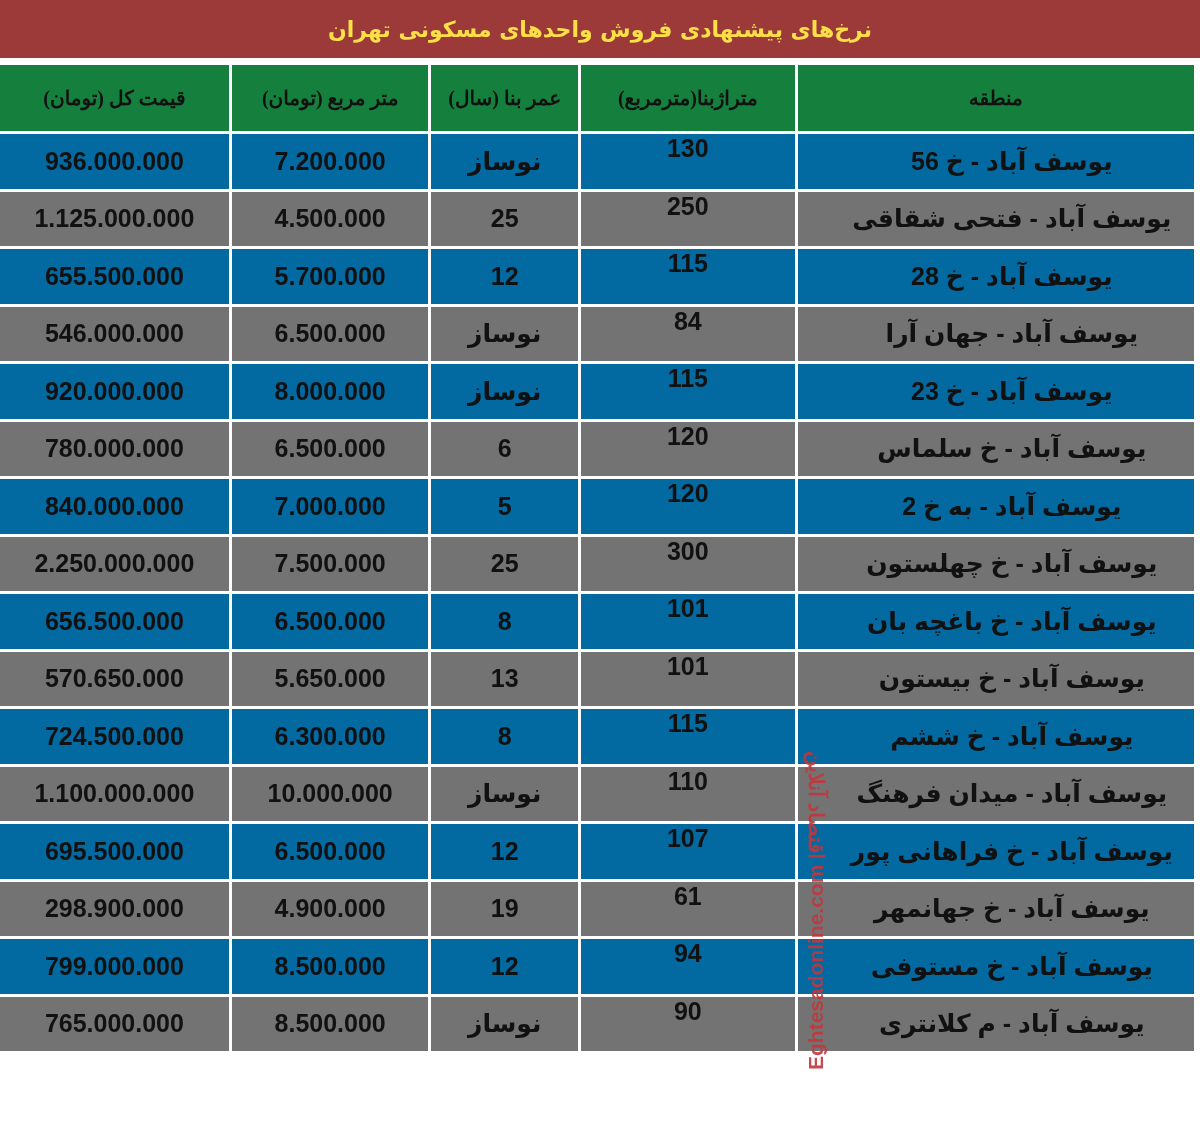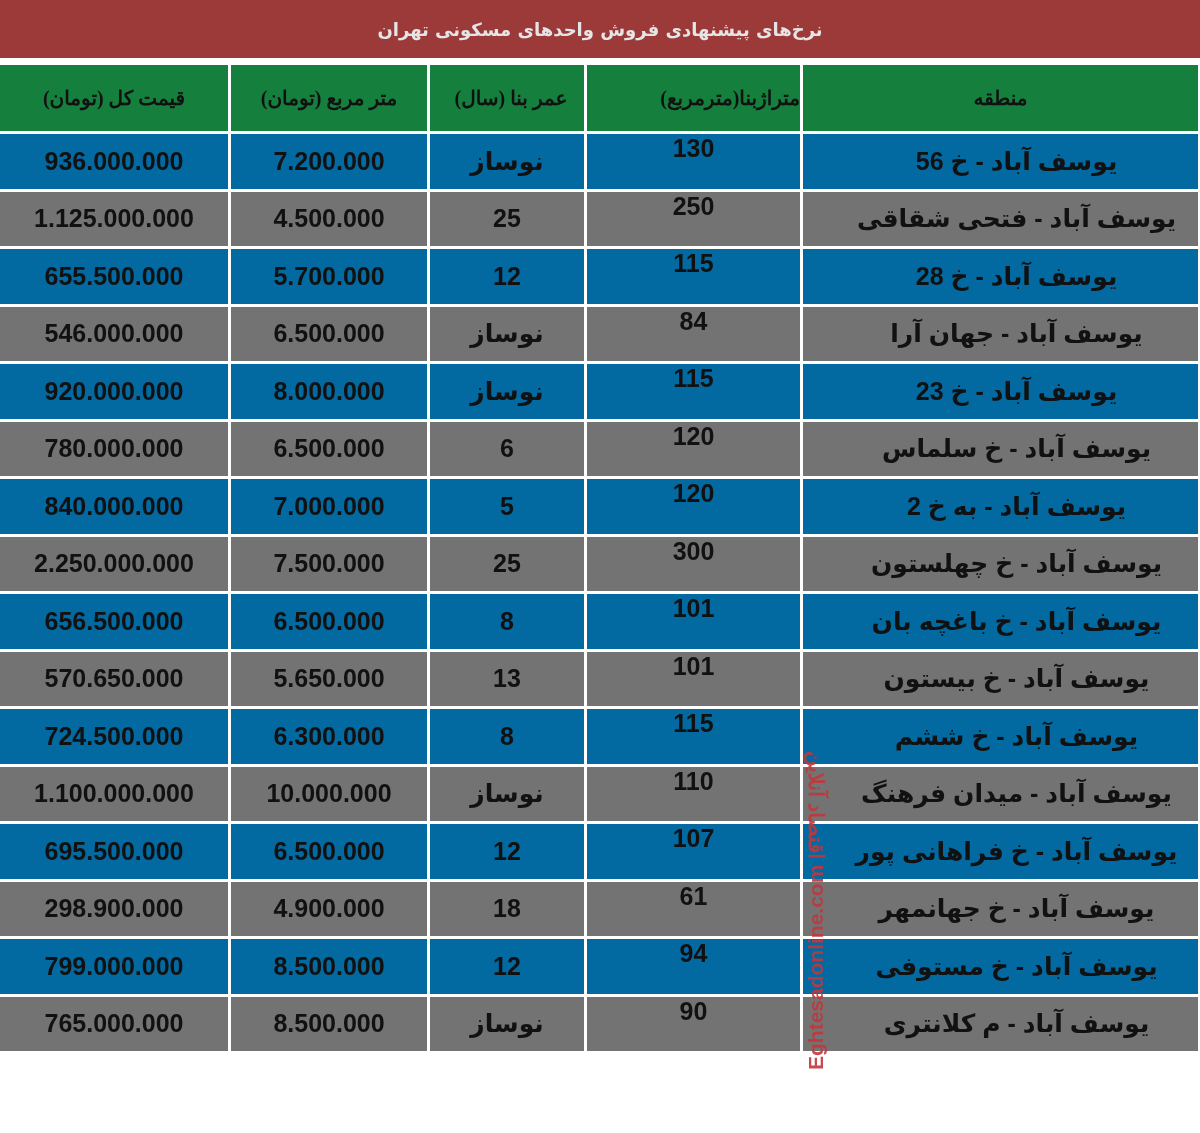--- a/index.html
+++ b/index.html
@@ -1,30 +1,30 @@
 <!DOCTYPE html>
 <html><head>
 <meta charset="utf-8">
 <style>
   html, body { margin:0; padding:0; background:#ffffff; }
   body { width:1200px; height:1133px; position:relative; overflow:hidden;
          font-family: "DejaVu Sans", "Liberation Sans", sans-serif; }
   .title-bar { position:absolute; left:0; top:0; width:1200px; height:58px;
-               background:#9c3a3a; color:#e5e5e5; font-weight:bold; font-size:18px;
+               background:#9c3a3a; color:#fde047; font-weight:bold; font-size:22px;
                display:flex; align-items:center; justify-content:center; direction:rtl; }
   table { position:absolute; left:0; top:62px; width:1200px; border-collapse:separate;
           border-spacing:3px; direction:rtl; table-layout:fixed; margin:0 -3px; }
   th, td { text-align:center; vertical-align:middle; padding:0; color:#111; font-weight:bold; }
   th { height:66px; background:#15803d; font-size:20px; line-height:1.25;font-family:Liberation Serif, serif; }
   td { height:54.5px; font-size:25px; font-family:"Liberation Sans","DejaVu Sans",sans-serif; }
   tr.odd td { background:#0369a1; }
   tr.even td { background:#737373;text-align:center; }
   td.area { font-size:25px;padding-left:32px; }
   td.size { vertical-align:top; padding-top:0; }
-  .c1 { width:395px; } .c2 { width:213px;text-align:right; } .c3 { width:146px;padding-left:8px; } .c4 { width:196px;margin-top:25px; } .c5 { width:228px; }
+  .c1 { width:395px; } .c2 { width:213px; } .c3 { width:146px; } .c4 { width:196px;margin-top:25px; } .c5 { width:228px; }
   .watermark { position:absolute; left:796px; top:770px; width:40px; height:300px;
                writing-mode:vertical-rl; transform:rotate(180deg); color:#c2373c;
                font-weight:bold; font-size:21px; font-family:"Liberation Sans",sans-serif;
                display:flex; align-items:center; gap:6px; white-space:nowrap; opacity:0.9; }
 </style>
 </head>
 <body>
 
 <div class="title-bar">نرخ‌های پیشنهادی فروش واحدهای مسکونی تهران</div>
 
@@ -126,21 +126,21 @@
       <tr class="odd">
         <td class="area">یوسف آباد - خ فراهانی پور</td>
         <td class="size">107</td>
         <td class="age">12</td>
         <td class="price">6.500.000</td>
         <td class="total">695.500.000</td>
       </tr>
       <tr class="even">
         <td class="area">یوسف آباد - خ جهانمهر</td>
         <td class="size">61</td>
-        <td class="age">18</td>
+        <td class="age">19</td>
         <td class="price">4.900.000</td>
         <td class="total">298.900.000</td>
       </tr>
       <tr class="odd">
         <td class="area">یوسف آباد - خ مستوفی</td>
         <td class="size">94</td>
         <td class="age">12</td>
         <td class="price">8.500.000</td>
         <td class="total">799.000.000</td>
       </tr>

